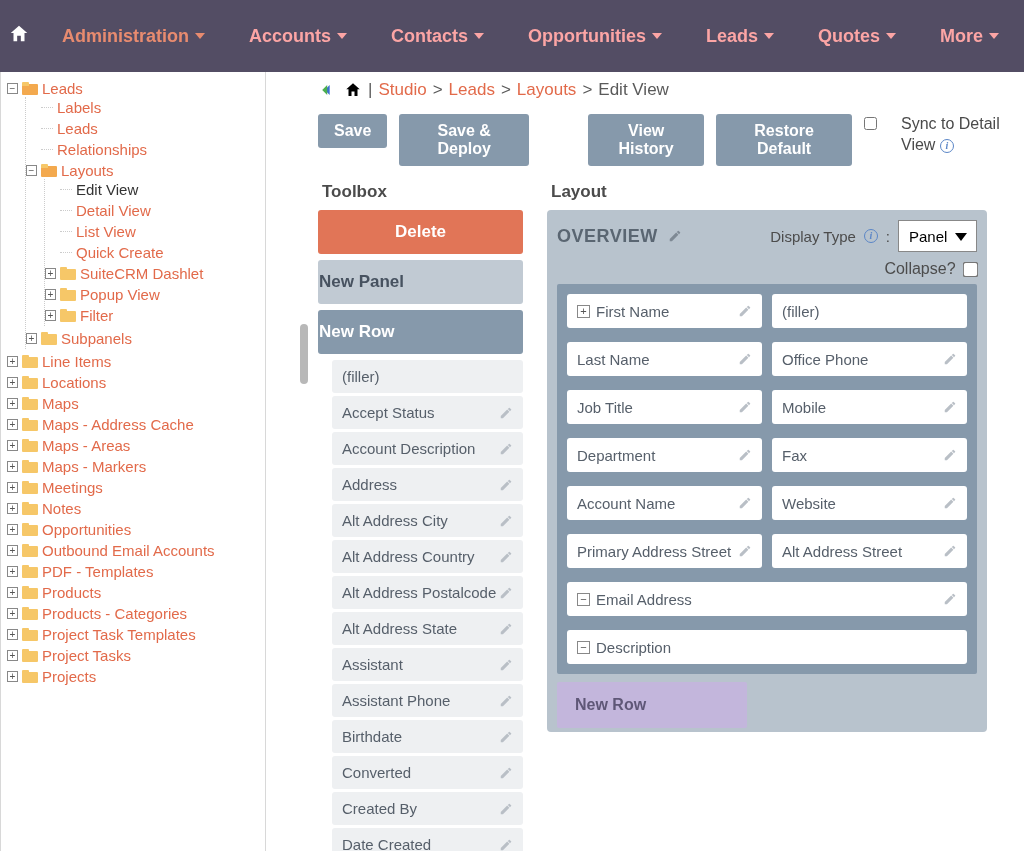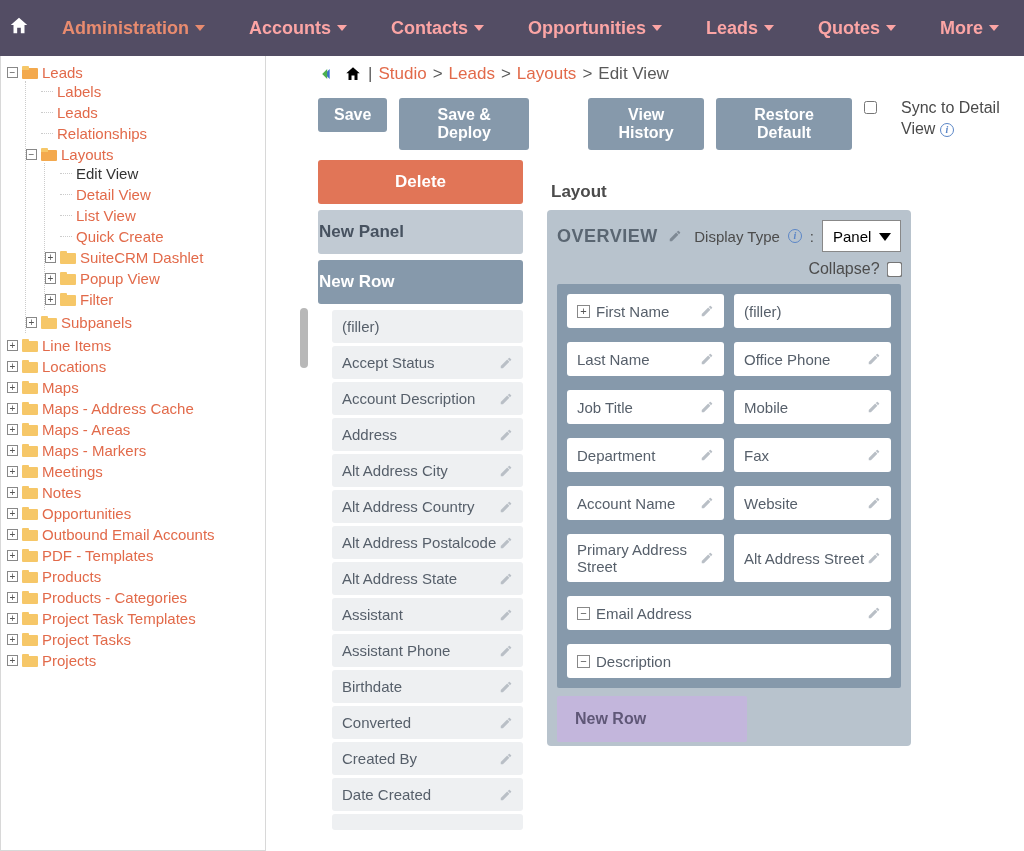--- a/index.html
+++ b/index.html
@@ -1,19 +1,19 @@
 <!DOCTYPE html>
 <html><head>
 <meta charset="utf-8">
 <style>
   * { box-sizing: border-box; margin: 0; padding: 0; }
   body { font-family: "Segoe UI", "Helvetica Neue", Arial, sans-serif; font-size: 14px; background: #fff; color: #333; width: 1024px; height: 851px; overflow: hidden; position: relative; }
 
   
-  .topnav { height: 56px; background: #534d64; display: flex; align-items: center; padding: 0 8px; gap: 20px; }
+  .topnav { height: 72px; background: #534d64; display: flex; align-items: center; padding: 0 8px; gap: 20px; }
   .topnav .home { width: 32px; text-align: center; color: #fff; font-size: 20px; cursor: pointer; }
   .topnav .nav-item { color: #fca5a5; font-size: 18px; font-weight: 600; padding: 0 12px; cursor: pointer; display: flex; align-items: center; gap: 6px; }
   .topnav .nav-item.active { color: #e88b6f; }
   .caret { width: 0; height: 0; border-left: 5px solid transparent; border-right: 5px solid transparent; border-top: 6px solid currentColor; display: inline-block; }
   .topnav .plus { color: #fff; font-size: 24px; font-weight: 700; padding: 0 12px; cursor: pointer; }
   .topnav .search { flex: 1; min-width: 40px; }
   .topnav input { width: 100%; height: 36px; border-radius: 4px; border: none; background: #aab2bf; padding: 0 10px; font-size: 16px; color: #333; }
   .topnav input::placeholder { color: #555; }
 
   
@@ -62,21 +62,21 @@
   .tb-center { text-align:center; }
   .tb-red   { background:#e17557; color:#fff; }
   .tb-light { background:#c1cad3; color:#475260; }
   .tb-mid   { background:#8699ab; color:#fff; }
   .tb-list { margin-top:6px; display:flex; flex-direction:column; gap:3px; max-height:530px; overflow:hidden; padding-left:14px; }
   .tb-item { background:#eef0f2; border-radius:3px; padding:8px 10px; display:flex; align-items:center; justify-content:space-between; font-size:15px; color:#565f6a; cursor:move; }
   .tb-item .pencil { color:#b9bfc6; }
   .toolbox-scrollhint { position:absolute; left:-18px; top:148px; width:8px; height:60px; background:#b8b8b8; border-radius:4px; }
 
   
-  .layoutcol { width:364px;margin-top:16px; }
+  .layoutcol { width:440px; }
   .lay-panel { background:#b8c3cd; border-radius:4px; padding:10px 10px 4px 10px; }
   .overview-head { display:flex; align-items:center; gap:10px; flex-wrap:wrap; }
   .overview-head h3 { font-size:18px; font-weight:800; color:#5a6672; letter-spacing:0.5px; }
   .overview-head .pencil { color:#7e8994; cursor:pointer; }
   .display-type { margin-left:auto; display:flex; align-items:center; gap:8px; font-size:15px; color:#4c4c4c; }
   .display-type select { height:32px; border:1px solid #888; background:#fff; padding:0 28px 0 10px; font-size:15px; appearance:none; position:relative; }
   .sel-wrap { position:relative; }
   .sel-wrap::after { content:""; position:absolute; right:10px; top:13px; width:0; height:0; border-left:6px solid transparent; border-right:6px solid transparent; border-top:8px solid #000; pointer-events:none; }
   .collapse-row { text-align:right; font-size:16px; color:#4c4c4c; padding:8px 0 6px 0; }
 
@@ -381,20 +381,21 @@
       <div class="sync-wrap">
         <input type="checkbox" style="">
         <span><span>Sync to Detail View</span> <span class="info-i">i</span></span>
       </div>
     </div>
 
     <div class="panels">
 
       <div class="toolbox">
         <div class="toolbox-scrollhint"></div>
+        <div class="col-title">Toolbox</div>
         <button class="tb-btn tb-red tb-center">Delete</button>
         <button class="tb-btn tb-light">New Panel</button>
         <button class="tb-btn tb-mid">New Row</button>
         <div class="tb-list" id="toolbox-list">
             <div class="tb-item">
               <span>(filler)</span>
             </div>
             <div class="tb-item">
               <span>Accept Status</span>
               <span class="pencil">

